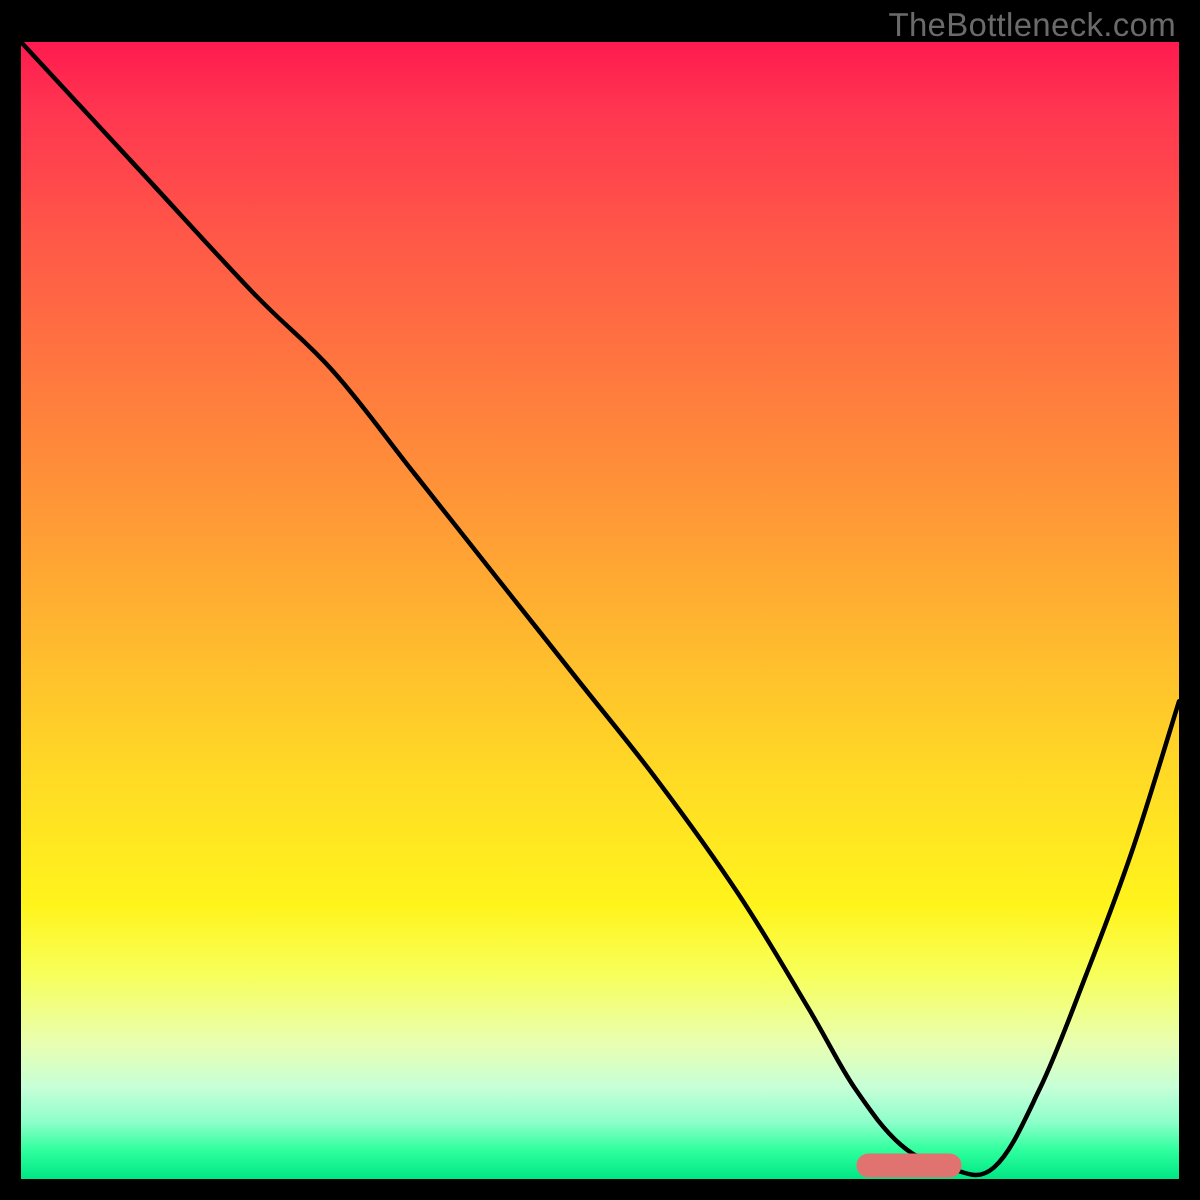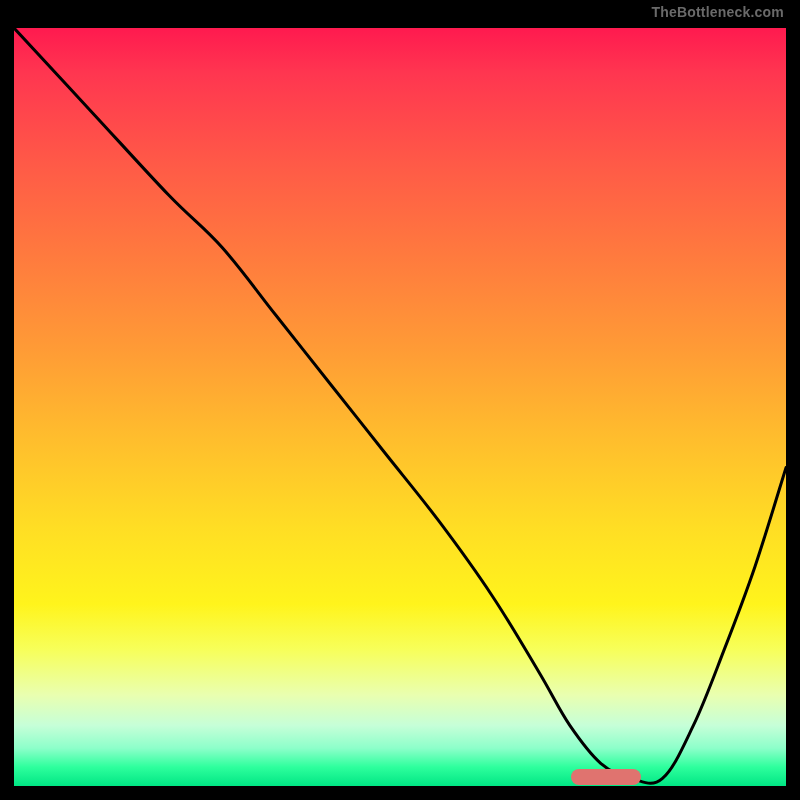--- a/index.html
+++ b/index.html
@@ -42,22 +42,22 @@
       #8dffca 95%,
       #2eff9d 97.5%,
       #00e684 100%
     );
   }
   .watermark {
     position: absolute;
     top: 4px;
     right: 16px;
     color: #6a6a6a;
-    font-size: 14px;
-    font-weight: 700;
+    font-size: 22px;
+    font-weight: 400;
     letter-spacing: 0.2px;
     user-select: none;
   }
   .curve {
     position: absolute;
     left: 14px;
     top: 28px;
     width: 772px;
     height: 758px;
     pointer-events: none;

